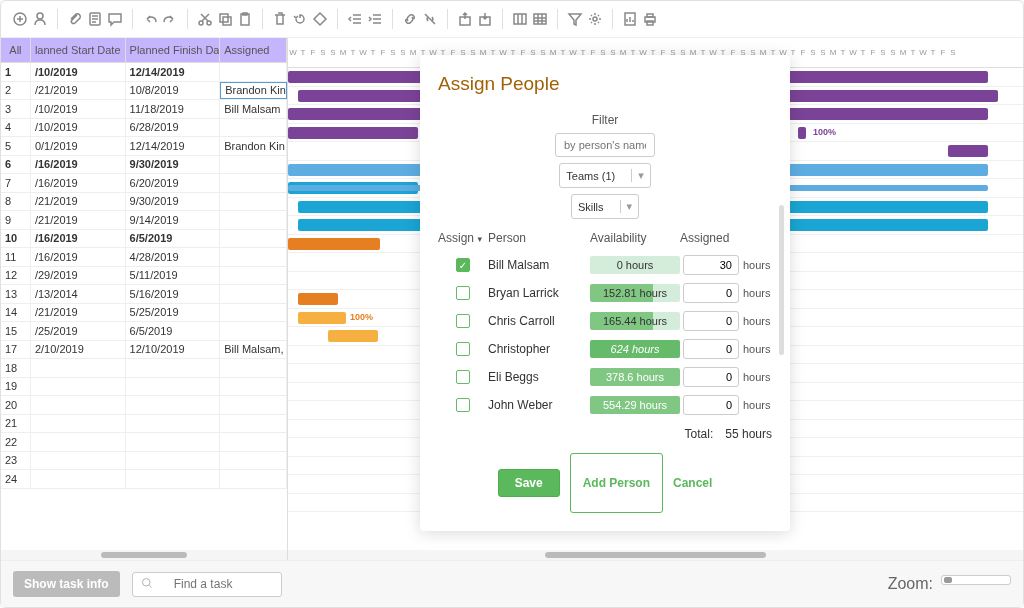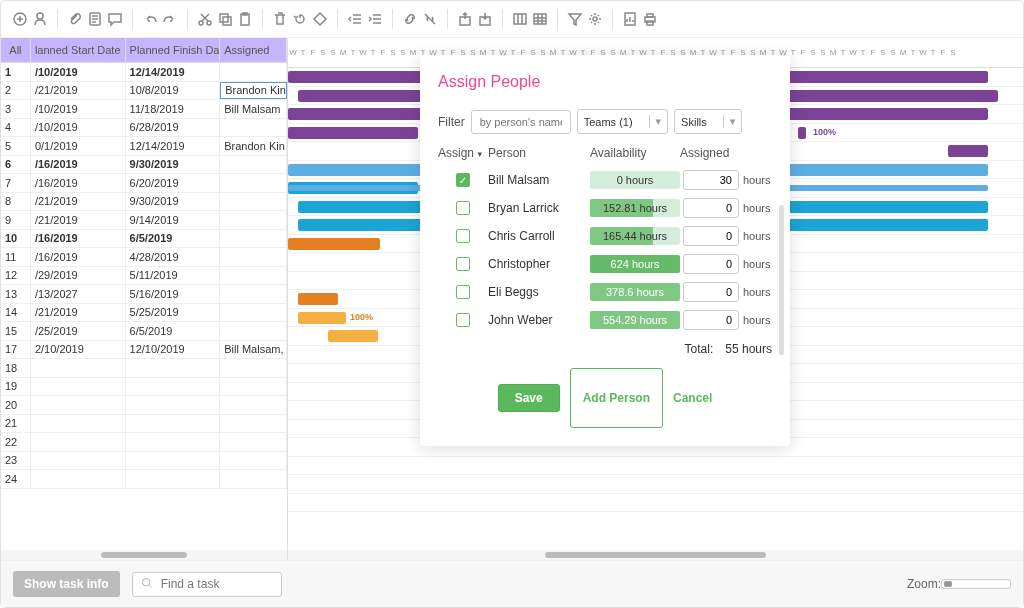--- a/index.html
+++ b/index.html
@@ -31,47 +31,47 @@
 .bar.purple { background: #7b4397; }
 .bar.blue { background: #5dade2; }
 .bar.blue-dark { background: #1ba5d4; }
 .bar.orange { background: #e67e22; }
 .bar.orange-light { background: #f5b041; }
 .bar-label { position: absolute; font-size: 9px; color: #7b4397; font-weight: bold; }
 .hscroll { height: 10px; background: #f5f5f5; position: relative; }
 .hscroll::after { content: ''; position: absolute; left: 35%; width: 30%; height: 6px; top: 2px; background: #bbb; border-radius: 3px; }
 .bottom-bar { display: flex; align-items: center; padding: 10px 12px; border-top: 1px solid #eee; background: #f7f7f7; gap: 12px; }
 .btn-grey { background: #bbb; color: #fff; padding: 6px 11px; border-radius: 3px; border: none; font-size: 12px; font-weight: bold; cursor: pointer; }
-.search-wrap { display: flex; align-items: center; border: 1px solid #ccc; border-radius: 3px; background: #fff; padding: 4px 8px; gap: 8px; width: 150px; }
+.search-wrap { display: flex; align-items: center; border: 1px solid #ccc; border-radius: 3px; background: #fff; padding: 4px 8px; gap: 21px; width: 150px; }
 .search-wrap input { border: none; outline: none; font-size: 12px; width: 100%; }
-.zoom { margin-left: auto; display: flex; align-items: center; font-size: 12px; color: #666; }
+.zoom { margin-left: auto; display: flex; align-items: flex-start; gap: 8px; font-size: 16px; color: #666; }
 .zoom-slider { width: 70px; height: 10px; background: #fff; border: 1px solid #ccc; border-radius: 3px; position: relative; }
 .zoom-slider::after { content: ''; position: absolute; left: 2px; width: 8px; height: 6px; top: 1px; background: #999; border-radius: 2px; }
 .dialog { position: absolute; top: 55px; left: 420px; width: 370px; background: #fff; box-shadow: 0 2px 16px rgba(0,0,0,0.15); border-radius: 4px; padding: 18px; z-index: 100; }
-.dialog-title { font-size: 16px; font-weight: normal; color: #ec4899; margin-bottom: 18px; }
-.filter-row { display: flex; align-items: center; gap: 6px; margin-bottom: 12px; }
+.dialog-title { font-size: 19px; font-weight: normal; color: #a16207; margin-bottom: 18px; }
+.filter-row { display: flex; align-items: center; gap: 6px; margin-bottom: 12px; flex-direction: column; }
 .filter-row label { font-size: 12px; color: #555; }
 .filter-input { border: 1px solid #ccc; padding: 5px 8px; border-radius: 3px; font-size: 11px; width: 100px; color: #999; }
 .dropdown { display: flex; align-items: center; border: 1px solid #ccc; border-radius: 3px; padding: 5px 6px; font-size: 11px; gap: 16px; justify-content: center; }
 .dropdown .dd-arrow { border-left: 1px solid #ccc; padding-left: 6px; color: #999; }
 .table-head { display: flex; font-size: 12px; color: #555; margin-bottom: 6px; }
 .th-assign { width: 50px; }
 .th-person { width: 102px; }
 .th-avail { width: 90px; }
 .th-assigned { width: 90px; }
 .person-row { display: flex; align-items: center; height: 28px; font-size: 12px; }
 .chk { width: 50px; display: flex; justify-content: center; }
 .chk-box { width: 14px; height: 14px; border: 1px solid #6b6; border-radius: 2px; display: flex; align-items: center; justify-content: center; background: #fff; }
 .chk-box.checked { background: #5cb85c; border-color: #5cb85c; }
 .chk-box.checked::after { content: '✓'; color: #fff; font-size: 10px; }
 .p-name { width: 102px; }
 .p-avail { width: 90px; background: #d4edda; text-align: center; padding: 3px 0; border-radius: 2px; font-size: 11px; }
 .p-avail.mid { background: linear-gradient(90deg, #81c784 70%, #d4edda 70%); }
 .p-avail.high { background: #81c784; color: #fff; }
-.p-avail.full { background: #66bb6a; color: #fff; }
+.p-avail.full { background: #66bb6a; color: #fff; font-style: italic; }
 .p-assigned { width: 56px; margin-left: 3px; border: 1px solid #ccc; border-radius: 3px; text-align: right; padding: 3px 6px; font-size: 11px; }
 .p-unit { margin-left: 4px; font-size: 11px; color: #555; }
 .total-row { display: flex; justify-content: flex-end; align-items: center; gap: 12px; margin-top: 8px; font-size: 12px; }
 .dialog-buttons { display: flex; justify-content: center; align-items: center; gap: 10px; margin-top: 12px; }
 .btn-save { background: #5cb85c; color: #fff; border: 1px solid #4cae4c; padding: 6px 16px; border-radius: 3px; font-weight: bold; cursor: pointer; font-size: 12px; }
 .btn-add { background: #fff; color: #5cb85c; border: 1px solid #5cb85c; padding: 22px 12px; border-radius: 3px; font-weight: bold; cursor: pointer; font-size: 12px; }
 .btn-cancel { background: none; border: none; color: #5cb85c; font-weight: bold; cursor: pointer; font-size: 12px; }
 .dialog-scroll { position: absolute; right: 6px; top: 150px; width: 5px; height: 150px; background: #ddd; border-radius: 3px; }
 </style>
 </head>
@@ -307,21 +307,21 @@
             <div class="col-ass assigned-cell "></div>
           </div>
           <div class="lg-row">
             <div class="col-all">12</div>
             <div class="col-start">/29/2019</div>
             <div class="col-finish">5/11/2019</div>
             <div class="col-ass assigned-cell "></div>
           </div>
           <div class="lg-row">
             <div class="col-all">13</div>
-            <div class="col-start">/13/2027</div>
+            <div class="col-start">/13/2014</div>
             <div class="col-finish">5/16/2019</div>
             <div class="col-ass assigned-cell "></div>
           </div>
           <div class="lg-row">
             <div class="col-all">14</div>
             <div class="col-start">/21/2019</div>
             <div class="col-finish">5/25/2019</div>
             <div class="col-ass assigned-cell "></div>
           </div>
           <div class="lg-row">

